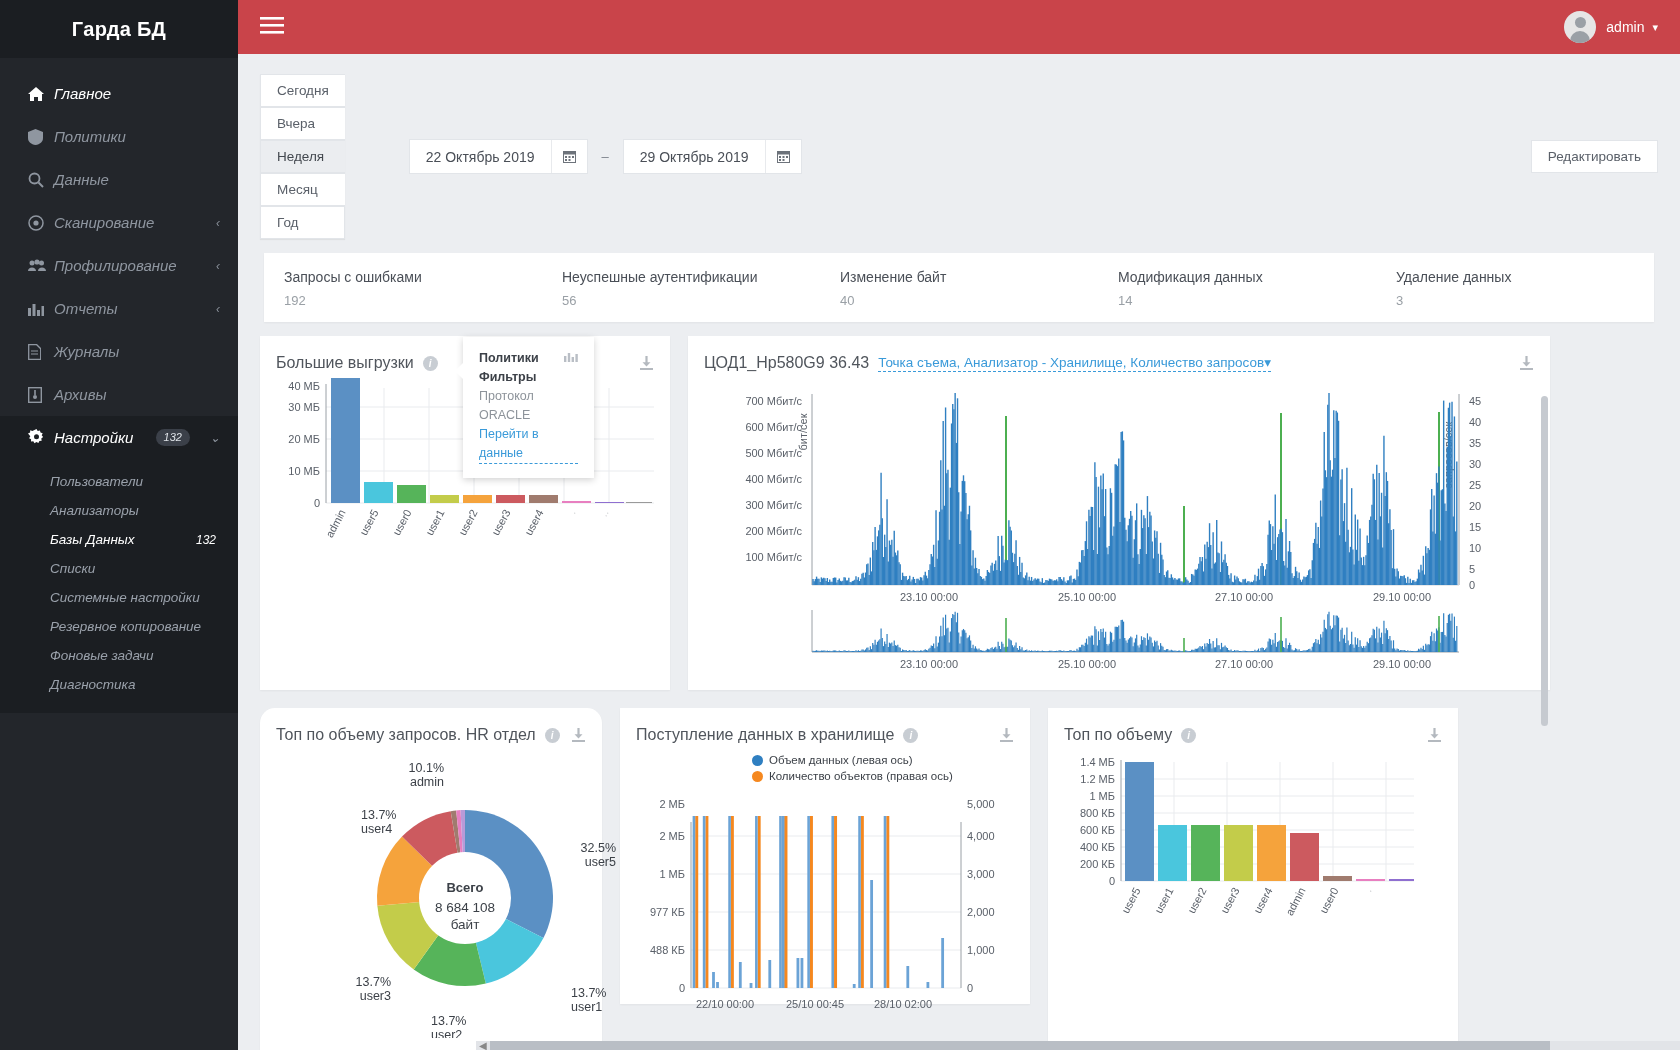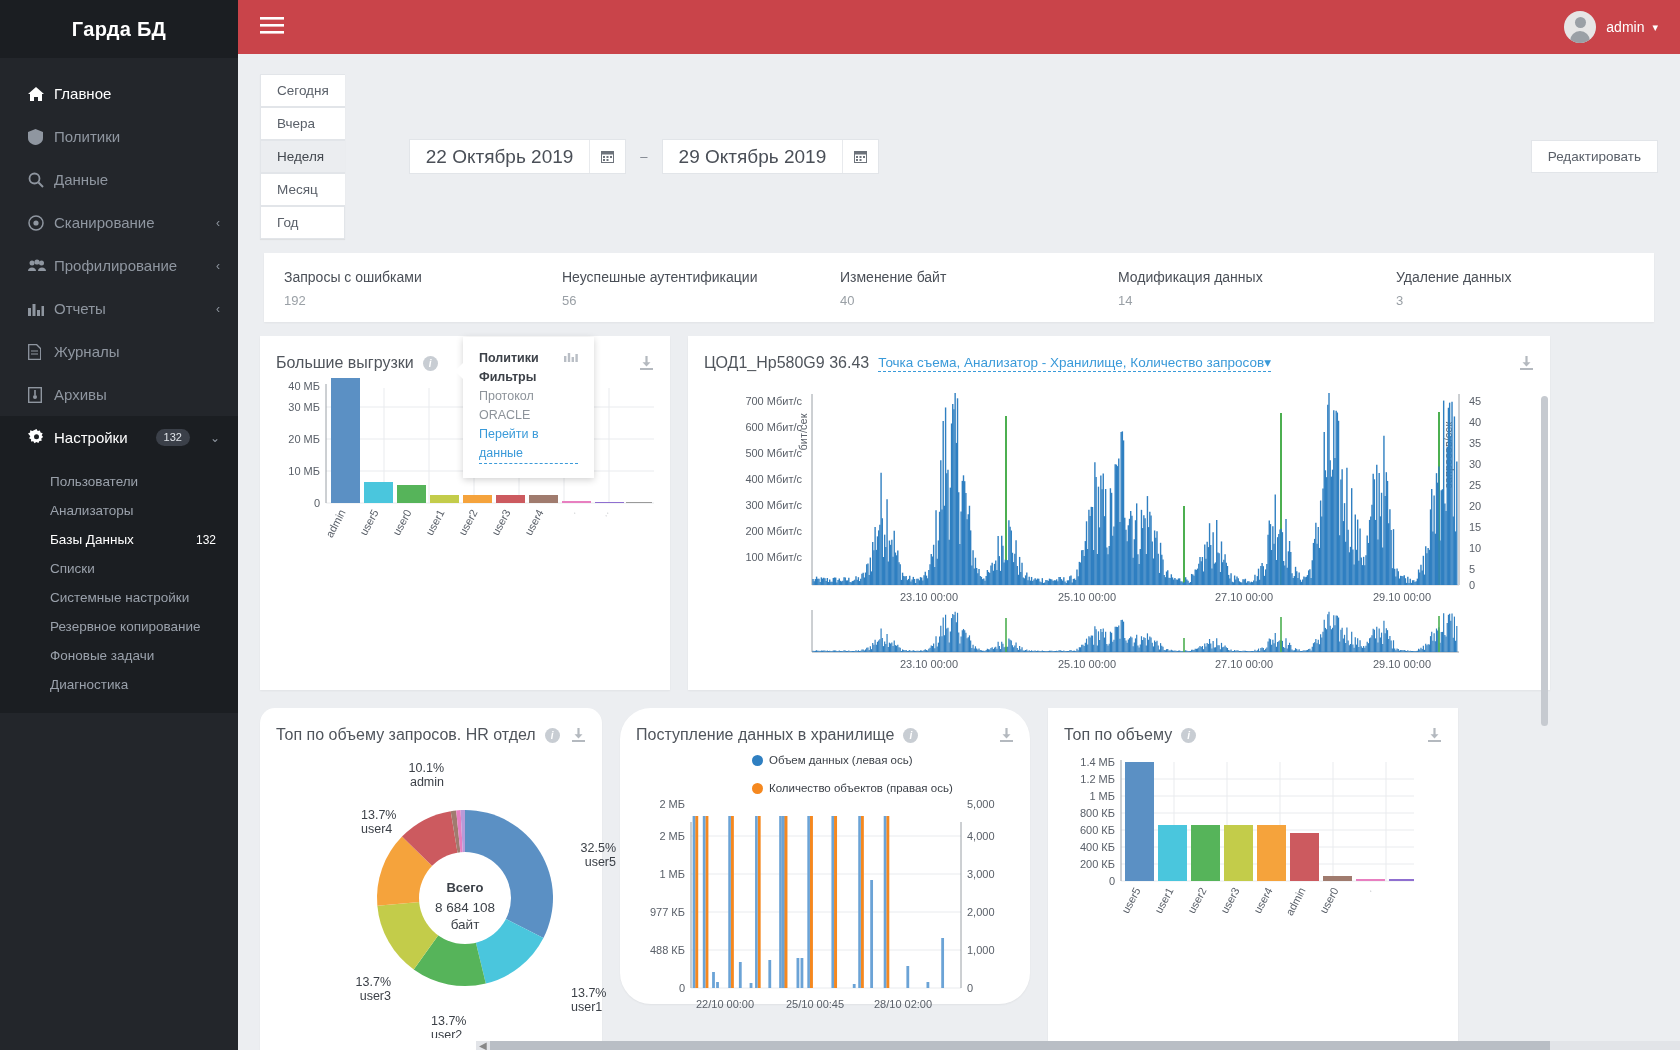--- a/index.html
+++ b/index.html
@@ -15,21 +15,21 @@
   
   #sidebar {
     position:absolute; left:0; top:0; width:238px; height:1050px;
     background:#23262b;
   }
   .brand {
     height:58px; background:#1b1e22; color:#fff;
     display:flex; align-items:center; justify-content:center;
     font-size:20px; font-weight:bold; letter-spacing:.3px;
   }
-  .nav { padding-top:14px; }
+  .nav { padding-top:14px;font-style:italic; }
   .nav-item {
     display:flex; align-items:center; height:43px; padding:0 18px 0 28px;
     color:#8f96a0; font-size:15px; cursor:pointer; position:relative;
   }
   .nav-item.active { color:#ffffff; }
   .nav-item .ic { width:26px; flex:0 0 26px; display:flex; align-items:center; color:#8f96a0; }
   .nav-item.active .ic { color:#fff; }
   .nav-item .lbl { flex:1 1 auto; }
   .nav-item .chev { font-size:12px; color:#8f96a0; }
   .nav-item.settings { background:#1b1e22; color:#fff; }
@@ -75,21 +75,21 @@
     background:#fff; border:1px solid #e2e5e9; border-right:none;
     padding:8px 16px; font-size:13.5px; color:#5a6069; cursor:pointer;
   }
   .seg:last-child { border-right:1px solid #e2e5e9; }
   .seg.active { background:#ebedf0; color:#43484f; }
   .date-wrap { display:flex; align-items:center; margin-left:64px; }
   .date-field {
     display:flex; align-items:center; background:#fff; border:1px solid #e2e5e9;
     height:35px;
   }
-  .date-field .dv { padding:0 16px; font-size:19px; color:#4a4f57; }
+  .date-field .dv { padding:0 16px; font-size:14px; color:#4a4f57; }
   .date-field .cal {
     width:36px; height:33px; display:flex; align-items:center; justify-content:center;
     border-left:1px solid #e8eaed; color:#6d737b; cursor:pointer;
   }
   .dash { margin:0 14px; color:#7b818a; }
   .edit-btn {
     margin-left:auto; background:#fff; border:1px solid #e2e5e9;
     padding:8px 16px; font-size:13.5px; color:#5a6069; cursor:pointer;
   }
 
@@ -1658,38 +1658,38 @@
           <text x="115" y="238" text-anchor="end">13.7%</text>
             <text x="115" y="252" text-anchor="end">user3</text>
           <text x="85" y="71" text-anchor="start">13.7%</text>
             <text x="85" y="85" text-anchor="start">user4</text>
           <text x="168" y="24" text-anchor="end">10.1%</text>
             <text x="168" y="38" text-anchor="end">admin</text>
         </g>
       </svg>
     </div>
 
-    <div class="card" style="width:410px;height:296px;border-radius:31px;">
+    <div class="card" style="width:410px;height:296px;">
       <div class="card-title">
         <span>Поступление данных в хранилище</span>
         <span class="info-i">i</span>
       </div>
       <span class="dl-icon">
         <svg width="15" height="15" viewBox="0 0 15 15">
             <path fill="currentColor" d="M6.4 0h2.2v6.3h2.9L7.5 10.6 3.5 6.3h2.9z"></path>
             <rect x="1" y="12" width="13" height="2" fill="currentColor"></rect>
           </svg>
       </span>
 
       <div style="position:absolute;left:132px;top:46px;">
         <div class="legend-row">
           <span class="dot" style="background:#2f7fc1"></span>
           <span>Объем данных (левая ось)</span>
         </div>
-        <div class="legend-row" style="margin-top:16px;">
+        <div class="legend-row" style="margin-top:4px;">
           <span class="dot" style="background:#f5881f"></span>
           <span>Количество объектов (правая ось)</span>
         </div>
       </div>
 
       <svg width="378" height="250" viewBox="0 0 378 250" style="margin-top:48px;">
         <g>
           <line class="tick-line" x1="55" y1="196" x2="325" y2="196"></line>
           <line class="tick-line" x1="55" y1="158" x2="325" y2="158"></line>
           <line class="tick-line" x1="55" y1="120" x2="325" y2="120"></line>

